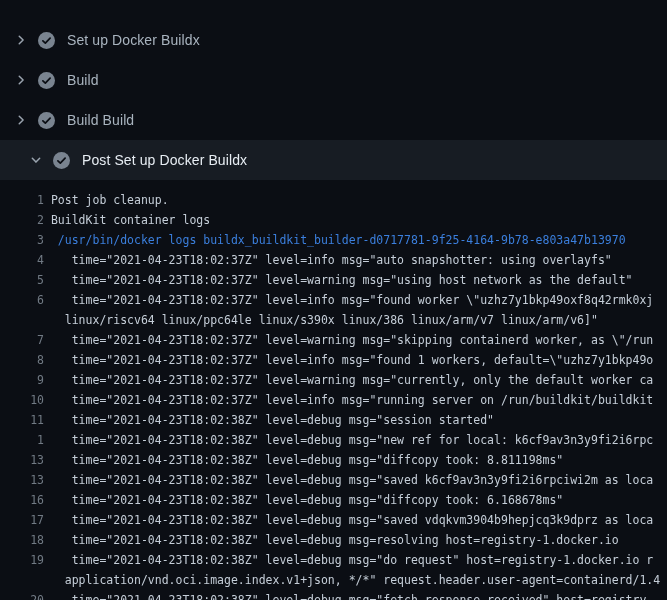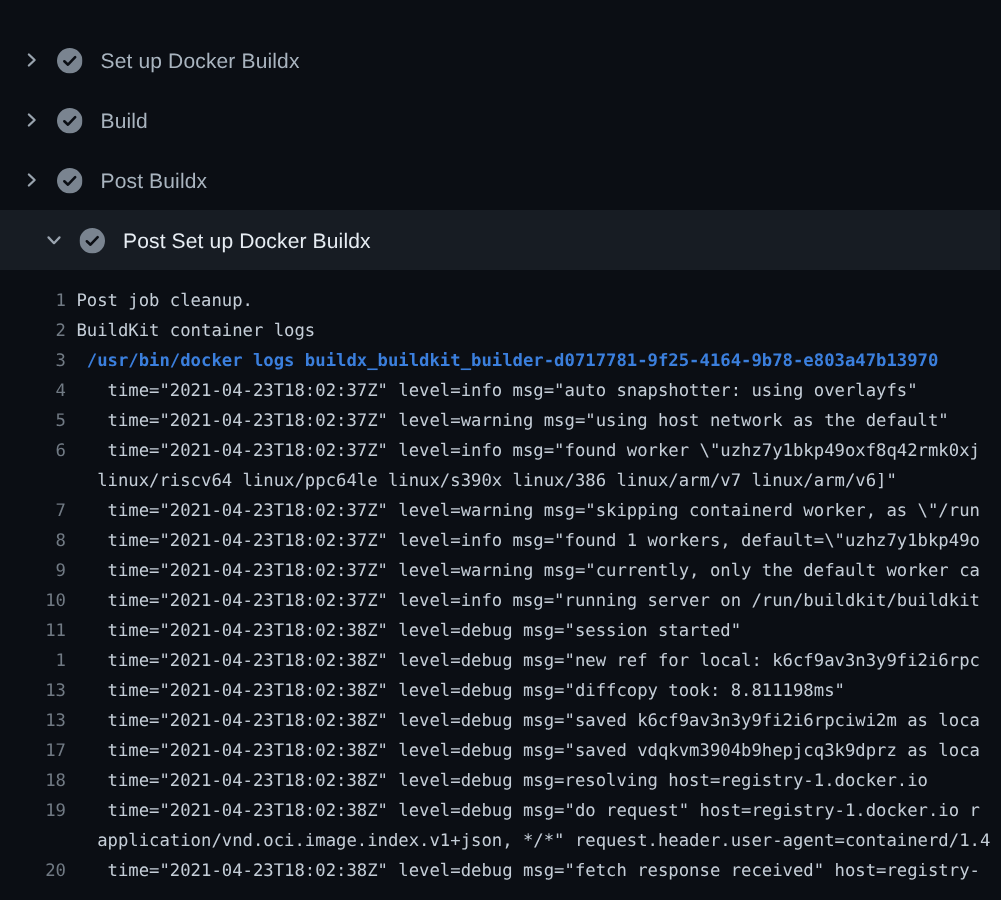--- a/index.html
+++ b/index.html
@@ -58,21 +58,21 @@
     user-select: none;
     cursor: pointer;
   }
   .txt {
     white-space: pre;
     color: #c5ced8;
     position: relative;
     flex: 1 1 auto;
     overflow: hidden;
   }
-  .line.command .txt { color: #3b7fdd; font-weight: bold; }
+  .line.command .txt { color: #3b7fdd; font-weight: normal; }
   .line.group .txt { cursor: pointer; }
 </style>
 </head>
 <body>
 
 <div class="viewer">
   <div id="steps">
   <div class="step">
     <span class="chev">
       <svg width="14" height="14" viewBox="0 0 16 16">
@@ -108,21 +108,21 @@
       <svg width="14" height="14" viewBox="0 0 16 16">
         <path d="M6 3.8 L10.4 8 L6 12.2" fill="none" stroke="#9aa4af" stroke-width="1.7" stroke-linecap="round" stroke-linejoin="round"></path>
       </svg>
     </span>
     <span class="check">
       <svg width="17" height="17" viewBox="0 0 16 16">
         <circle cx="8" cy="8" r="8" fill="#7a8490"></circle>
         <path d="M4.6 8.3 L6.9 10.5 L11.4 5.7" fill="none" stroke="#0b0e14" stroke-width="1.6" stroke-linecap="round" stroke-linejoin="round"></path>
       </svg>
     </span>
-    <span class="step-title">Post Buildx</span>
+    <span class="step-title">Build Build</span>
   </div>
 
   <div class="step expanded">
     <span class="chev down">
       <svg width="14" height="14" viewBox="0 0 16 16">
         <path d="M6 3.8 L10.4 8 L6 12.2" fill="none" stroke="#9aa4af" stroke-width="1.7" stroke-linecap="round" stroke-linejoin="round"></path>
       </svg>
     </span>
     <span class="check">
       <svg width="17" height="17" viewBox="0 0 16 16">
@@ -203,20 +203,24 @@
     <span class="num">13</span>
     <span class="txt">    time="2021-04-23T18:02:38Z" level=debug msg="diffcopy took: 8.811198ms"</span>
   </div>
 
   <div class="line normal">
     <span class="num">13</span>
     <span class="txt">    time="2021-04-23T18:02:38Z" level=debug msg="saved k6cf9av3n3y9fi2i6rpciwi2m as loca</span>
   </div>
 
 
+  <div class="line normal">
+    <span class="num">16</span>
+    <span class="txt">    time="2021-04-23T18:02:38Z" level=debug msg="diffcopy took: 6.168678ms"</span>
+  </div>
 
   <div class="line normal">
     <span class="num">17</span>
     <span class="txt">    time="2021-04-23T18:02:38Z" level=debug msg="saved vdqkvm3904b9hepjcq3k9dprz as loca</span>
   </div>
 
   <div class="line normal">
     <span class="num">18</span>
     <span class="txt">    time="2021-04-23T18:02:38Z" level=debug msg=resolving host=registry-1.docker.io</span>
   </div>

